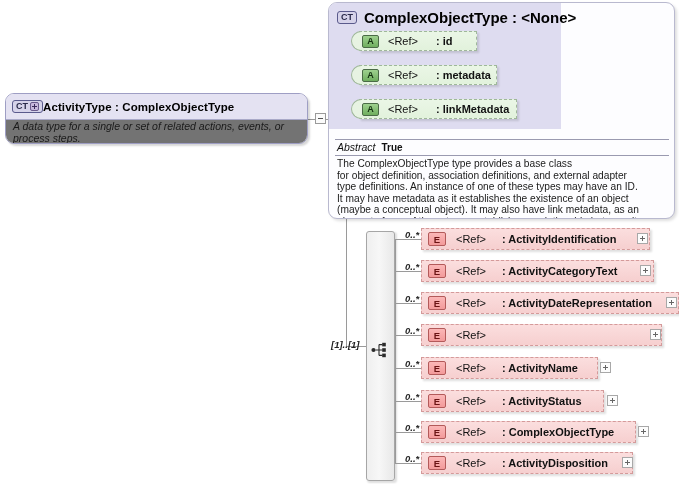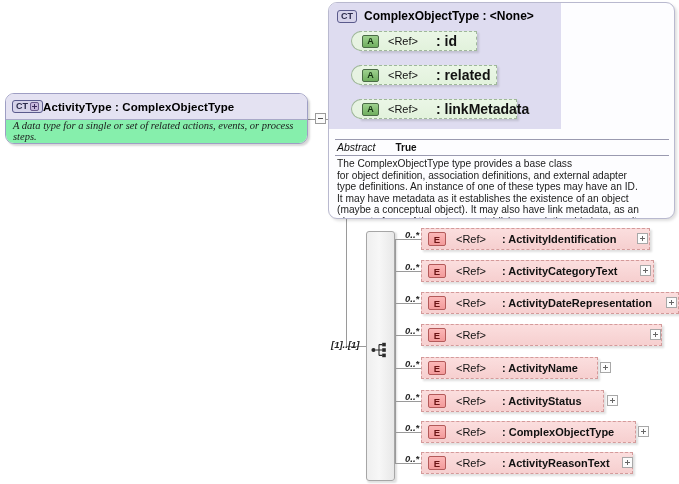--- a/index.html
+++ b/index.html
@@ -41,27 +41,26 @@
   }
   #ct-left .hdr .title {
     font-size: 11.5px;
     color: #000;
     font-weight: bold;
     margin-left: 0;
     letter-spacing: 0.1px;
   }
   #ct-left .doc {
     height: 25px;
-    background: #86efac;
+    background: #737373;
     border-top: 1px solid #a9a9c8;
     display: flex;
     align-items: flex-start;
     padding-left: 7px;
     box-sizing: border-box;
-    font-family: Liberation Serif, serif;
   }
   #ct-left .doc span {
     font-size: 10.5px;
     font-style: italic;
     color: #1a1a1a;
   }
 
   
   .ct-badge {
     display: inline-flex;
@@ -128,21 +127,21 @@
     left: 0; top: 0;
     width: 232px; height: 126px;
     background: #dedcf0;
   }
   #ct-right .r-hdr {
     position: absolute;
     left: 8px; top: 6px;
     display: flex; align-items: center;
   }
   #ct-right .r-hdr .title {
-    font-size: 12px;
+    font-size: 15px;
     font-weight: bold;
     color: #000;
     margin-left: 7px;
   }
   .ct-badge.noplus { background: #d6d3ea; }
 
   
   .attr-row {
     position: absolute;
     height: 20px;
@@ -178,21 +177,21 @@
     flex: none;
   }
   .attr-row .ref {
     font-size: 11px;
     color: #111;
     margin-left: 9px;
     font-weight: normal;
     white-space: nowrap;
   }
   .attr-row .nm {
-    font-size: 14px;
+    font-size: 11px;
     font-weight: bold;
     color: #111;
     margin-left: 18px;
     white-space: nowrap;
   }
 
   
   .abstract-sec {
     position: absolute;
     left: 6px; top: 136px;
@@ -203,21 +202,21 @@
     height: 1px; background: #9a9ab0; width: 100%;
   }
   .abstract-sec .absrow {
     display: flex; align-items: baseline;
     padding: 1px 0 2px 2px;
   }
   .abstract-sec .absrow .k {
     font-size: 10.5px; font-style: italic; color: #111;
   }
   .abstract-sec .absrow .v {
-    font-size: 10px; font-weight: bold; color: #111; margin-left: 20px;
+    font-size: 10px; font-weight: bold; color: #111; margin-left: 6px;
   }
   .abstract-sec .docpara {
     font-size: 10.2px;
     color: #1a1a1a;
     line-height: 11.6px;
     padding: 2px 2px 0 2px;
     white-space: pre-line;
   }
 
   
@@ -348,21 +347,21 @@
     <span class="capL"></span>
     <span class="a-badge">A</span>
     <span class="ref">&lt;Ref&gt;</span>
     <span class="nm">: id</span>
   </div>
 
   <div class="attr-row" style="left:30px; top:62px; width:138px;">
     <span class="capL"></span>
     <span class="a-badge">A</span>
     <span class="ref">&lt;Ref&gt;</span>
-    <span class="nm">: related</span>
+    <span class="nm">: metadata</span>
   </div>
 
   <div class="attr-row" style="left:30px; top:96px; width:158px;">
     <span class="capL"></span>
     <span class="a-badge">A</span>
     <span class="ref">&lt;Ref&gt;</span>
     <span class="nm">: linkMetadata</span>
   </div>
 
   <div class="abstract-sec">
@@ -454,15 +453,15 @@
   <span class="e-badge">E</span>
   <span class="ref">&lt;Ref&gt;</span>
   <span class="nm">: ComplexObjectType</span>
 </div>
 <div class="el-expand" style="left:638px; top:426px;"></div>
 
 <span class="occ" style="left:405px; top:453px;">0..*</span>
 <div class="el-row" style="left:421px; top:452px; width:212px;">
   <span class="e-badge">E</span>
   <span class="ref">&lt;Ref&gt;</span>
-  <span class="nm">: ActivityReasonText</span>
+  <span class="nm">: ActivityDisposition</span>
 </div>
 <div class="el-expand" style="left:622px; top:457px;"></div>
 
 </body></html>

